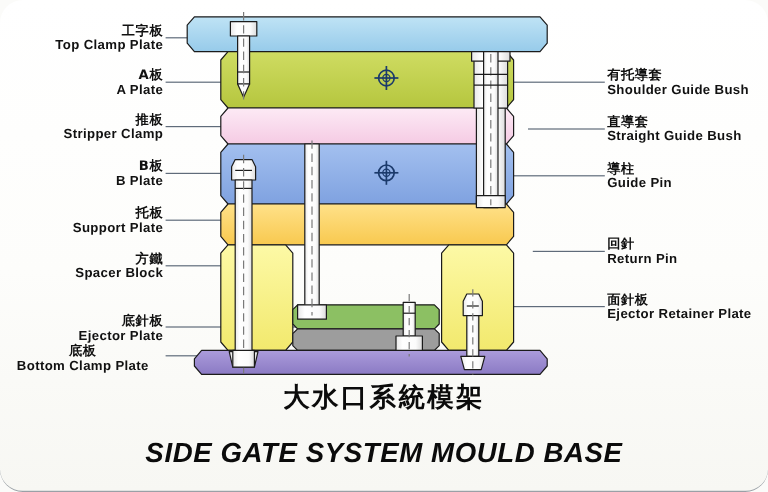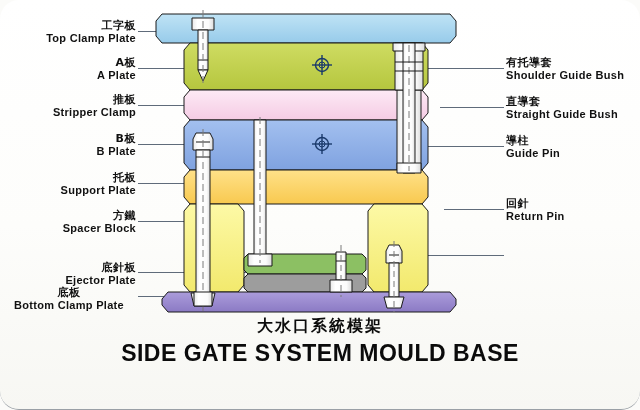--- a/index.html
+++ b/index.html
@@ -19,22 +19,22 @@
   
   .lbl{position:absolute;line-height:1.05;white-space:nowrap;color:#111;}
   .lbl .cn{font-family:"DejaVu Sans","Liberation Sans",sans-serif;font-weight:700;font-size:11px;letter-spacing:.5px;display:block;}
   .lbl .en{font-family:Liberation Sans, sans-serif;font-weight:700;font-size:11px;letter-spacing:.3px;display:block;margin-top:1px;}
   .lbl.left{text-align:right;}
   .lbl.right{text-align:left;}
   
   .leader{position:absolute;height:1px;background:#5f6b7a;}
   
   #title{position:absolute;left:0;right:0;text-align:center;}
-  #title .tcn{font-family:"DejaVu Sans","Liberation Sans",sans-serif;font-weight:700;font-size:16px;letter-spacing:2px;color:#0b0b0b;display:block;}
-  #title .ten{font-family:"Liberation Sans","DejaVu Sans",sans-serif;font-weight:700;font-size:23px;letter-spacing:.5px;color:#0b0b0b;display:block;margin-top:3px;}
+  #title .tcn{font-family:"DejaVu Sans","Liberation Sans",sans-serif;font-weight:700;font-size:22px;letter-spacing:2px;color:#0b0b0b;display:block;}
+  #title .ten{font-family:"Liberation Sans","DejaVu Sans",sans-serif;font-weight:700;font-size:23px;letter-spacing:.5px;color:#0b0b0b;display:block;margin-top:18px;font-style:italic;}
   svg{display:block;}
 </style>
 </head>
 <body>
 
 <div id="root">
 
   <div class="lbl left" style="left:8px;top:20px;width:128px;">
     <span class="cn">工字板</span>
     <span class="en">Top Clamp Plate</span>
@@ -100,20 +100,24 @@
     <span class="en">Guide Pin</span>
   </div>
   <div class="leader" style="left:418px;top:146px;width:86px;"></div>
 
   <div class="lbl right" style="left:506px;top:198px;">
     <span class="cn">回針</span>
     <span class="en">Return Pin</span>
   </div>
   <div class="leader" style="left:444px;top:209px;width:60px;"></div>
 
+  <div class="lbl right" style="left:506px;top:244px;">
+    <span class="cn">面針板</span>
+    <span class="en">Ejector Retainer Plate</span>
+  </div>
   <div class="leader" style="left:414px;top:255px;width:90px;"></div>
 
   <svg width="340" height="310" viewBox="0 0 340 310" style="position:absolute;left:150px;top:5px;">
     <defs>
       <linearGradient id="gTop" x1="0" y1="0" x2="0" y2="1">
         <stop offset="0%" stop-color="#bfe3f5"></stop>
         <stop offset="100%" stop-color="#97cbea"></stop>
       </linearGradient>
       <linearGradient id="gA" x1="0" y1="0" x2="0" y2="1">
         <stop offset="0%" stop-color="#cfdc62"></stop>

